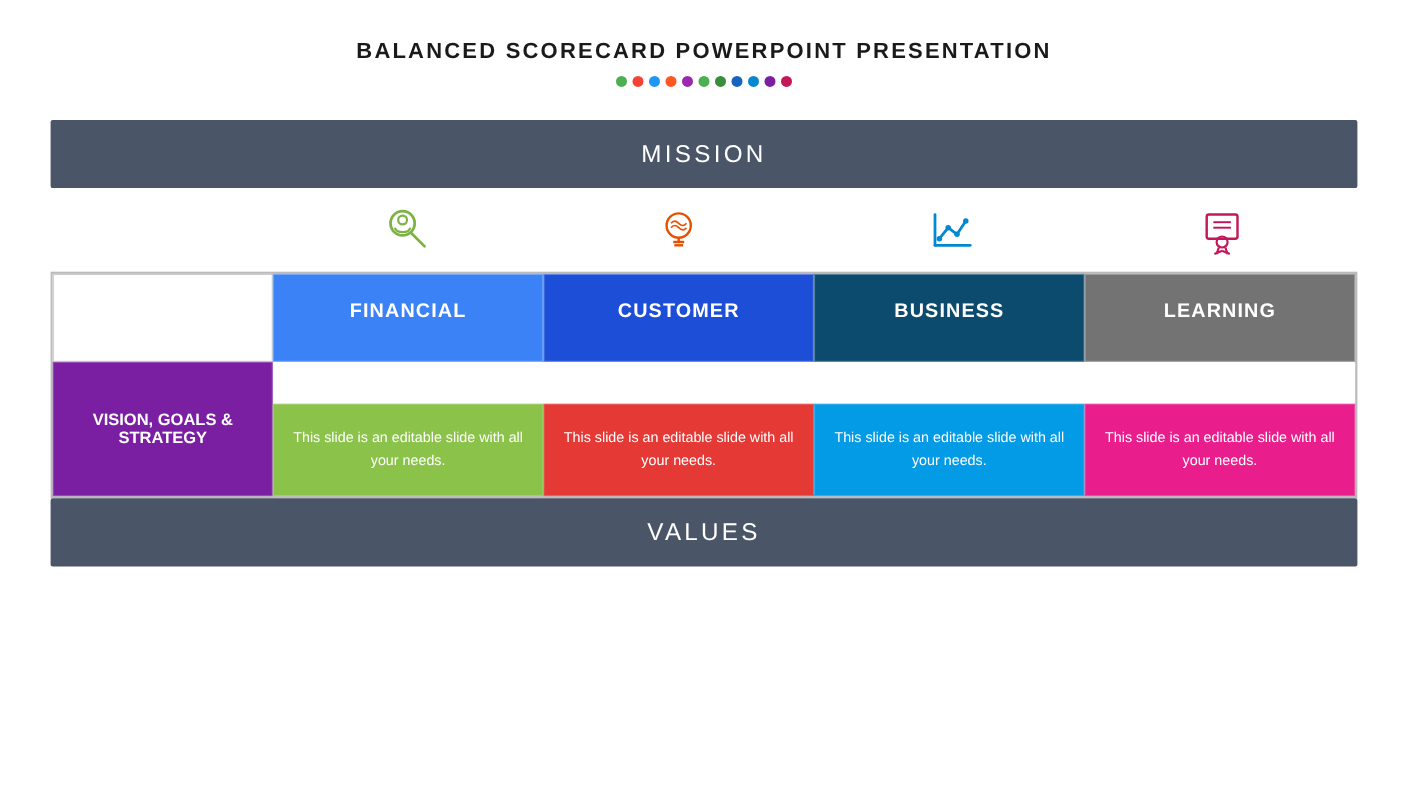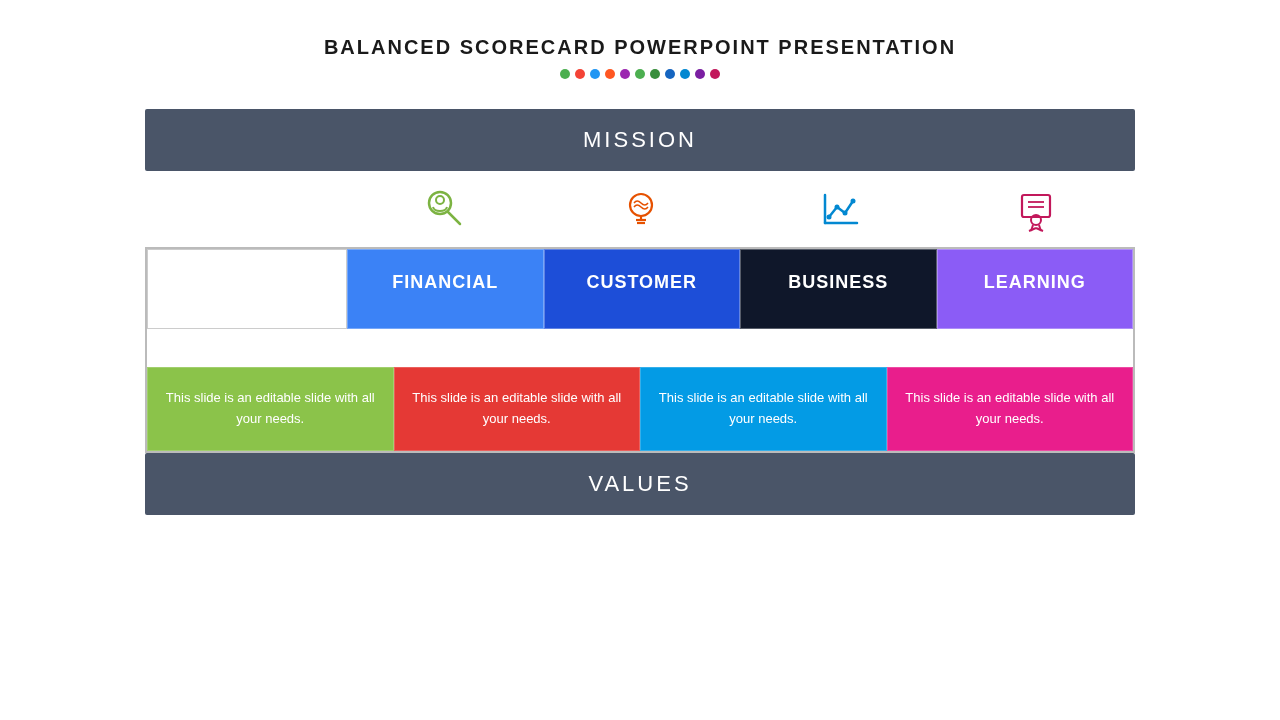--- a/index.html
+++ b/index.html
@@ -34,21 +34,21 @@
       margin-top: 10px;
     }
 
     .dot {
       width: 10px;
       height: 10px;
       border-radius: 50%;
     }
 
     .content-wrapper {
-      width: 990px;
+      width: 1188px;
       margin-top: 30px;
     }
 
     
     .mission-bar {
       background: #4a5568;
       color: #fff;
       text-align: center;
       padding: 18px 0;
       font-size: 22px;
@@ -94,22 +94,22 @@
       font-weight: 900;
       font-size: 18px;
       letter-spacing: 1px;
       text-transform: uppercase;
       color: #fff;
       border: 1px solid rgba(255,255,255,0.3);
     }
 
     .header-financial { background: #3b82f6; }
     .header-customer  { background: #1d4ed8; }
-    .header-business  { background: #0f172a; }
-    .header-learning  { background: #8b5cf6; }
+    .header-business  { background: #0c4a6e; }
+    .header-learning  { background: #737373; }
 
     
     .content-row {
       display: flex;
     }
 
     .content-left {
       flex: 0 0 200px;
       background: #7b1fa2;
       color: #fff;
@@ -235,20 +235,21 @@
 
     <div class="headers-row">
       <div class="header-left"></div>
       <div class="header-cell header-financial">FINANCIAL</div>
       <div class="header-cell header-customer">CUSTOMER</div>
       <div class="header-cell header-business">BUSINESS</div>
       <div class="header-cell header-learning">LEARNING</div>
     </div>
 
     <div class="content-row">
+      <div class="content-left">VISION, GOALS &amp; STRATEGY</div>
       <div class="content-cell content-financial">This slide is an editable slide with all your needs.</div>
       <div class="content-cell content-customer">This slide is an editable slide with all your needs.</div>
       <div class="content-cell content-business">This slide is an editable slide with all your needs.</div>
       <div class="content-cell content-learning">This slide is an editable slide with all your needs.</div>
     </div>
 
   </div>
 
   <div class="values-bar">VALUES</div>
 

